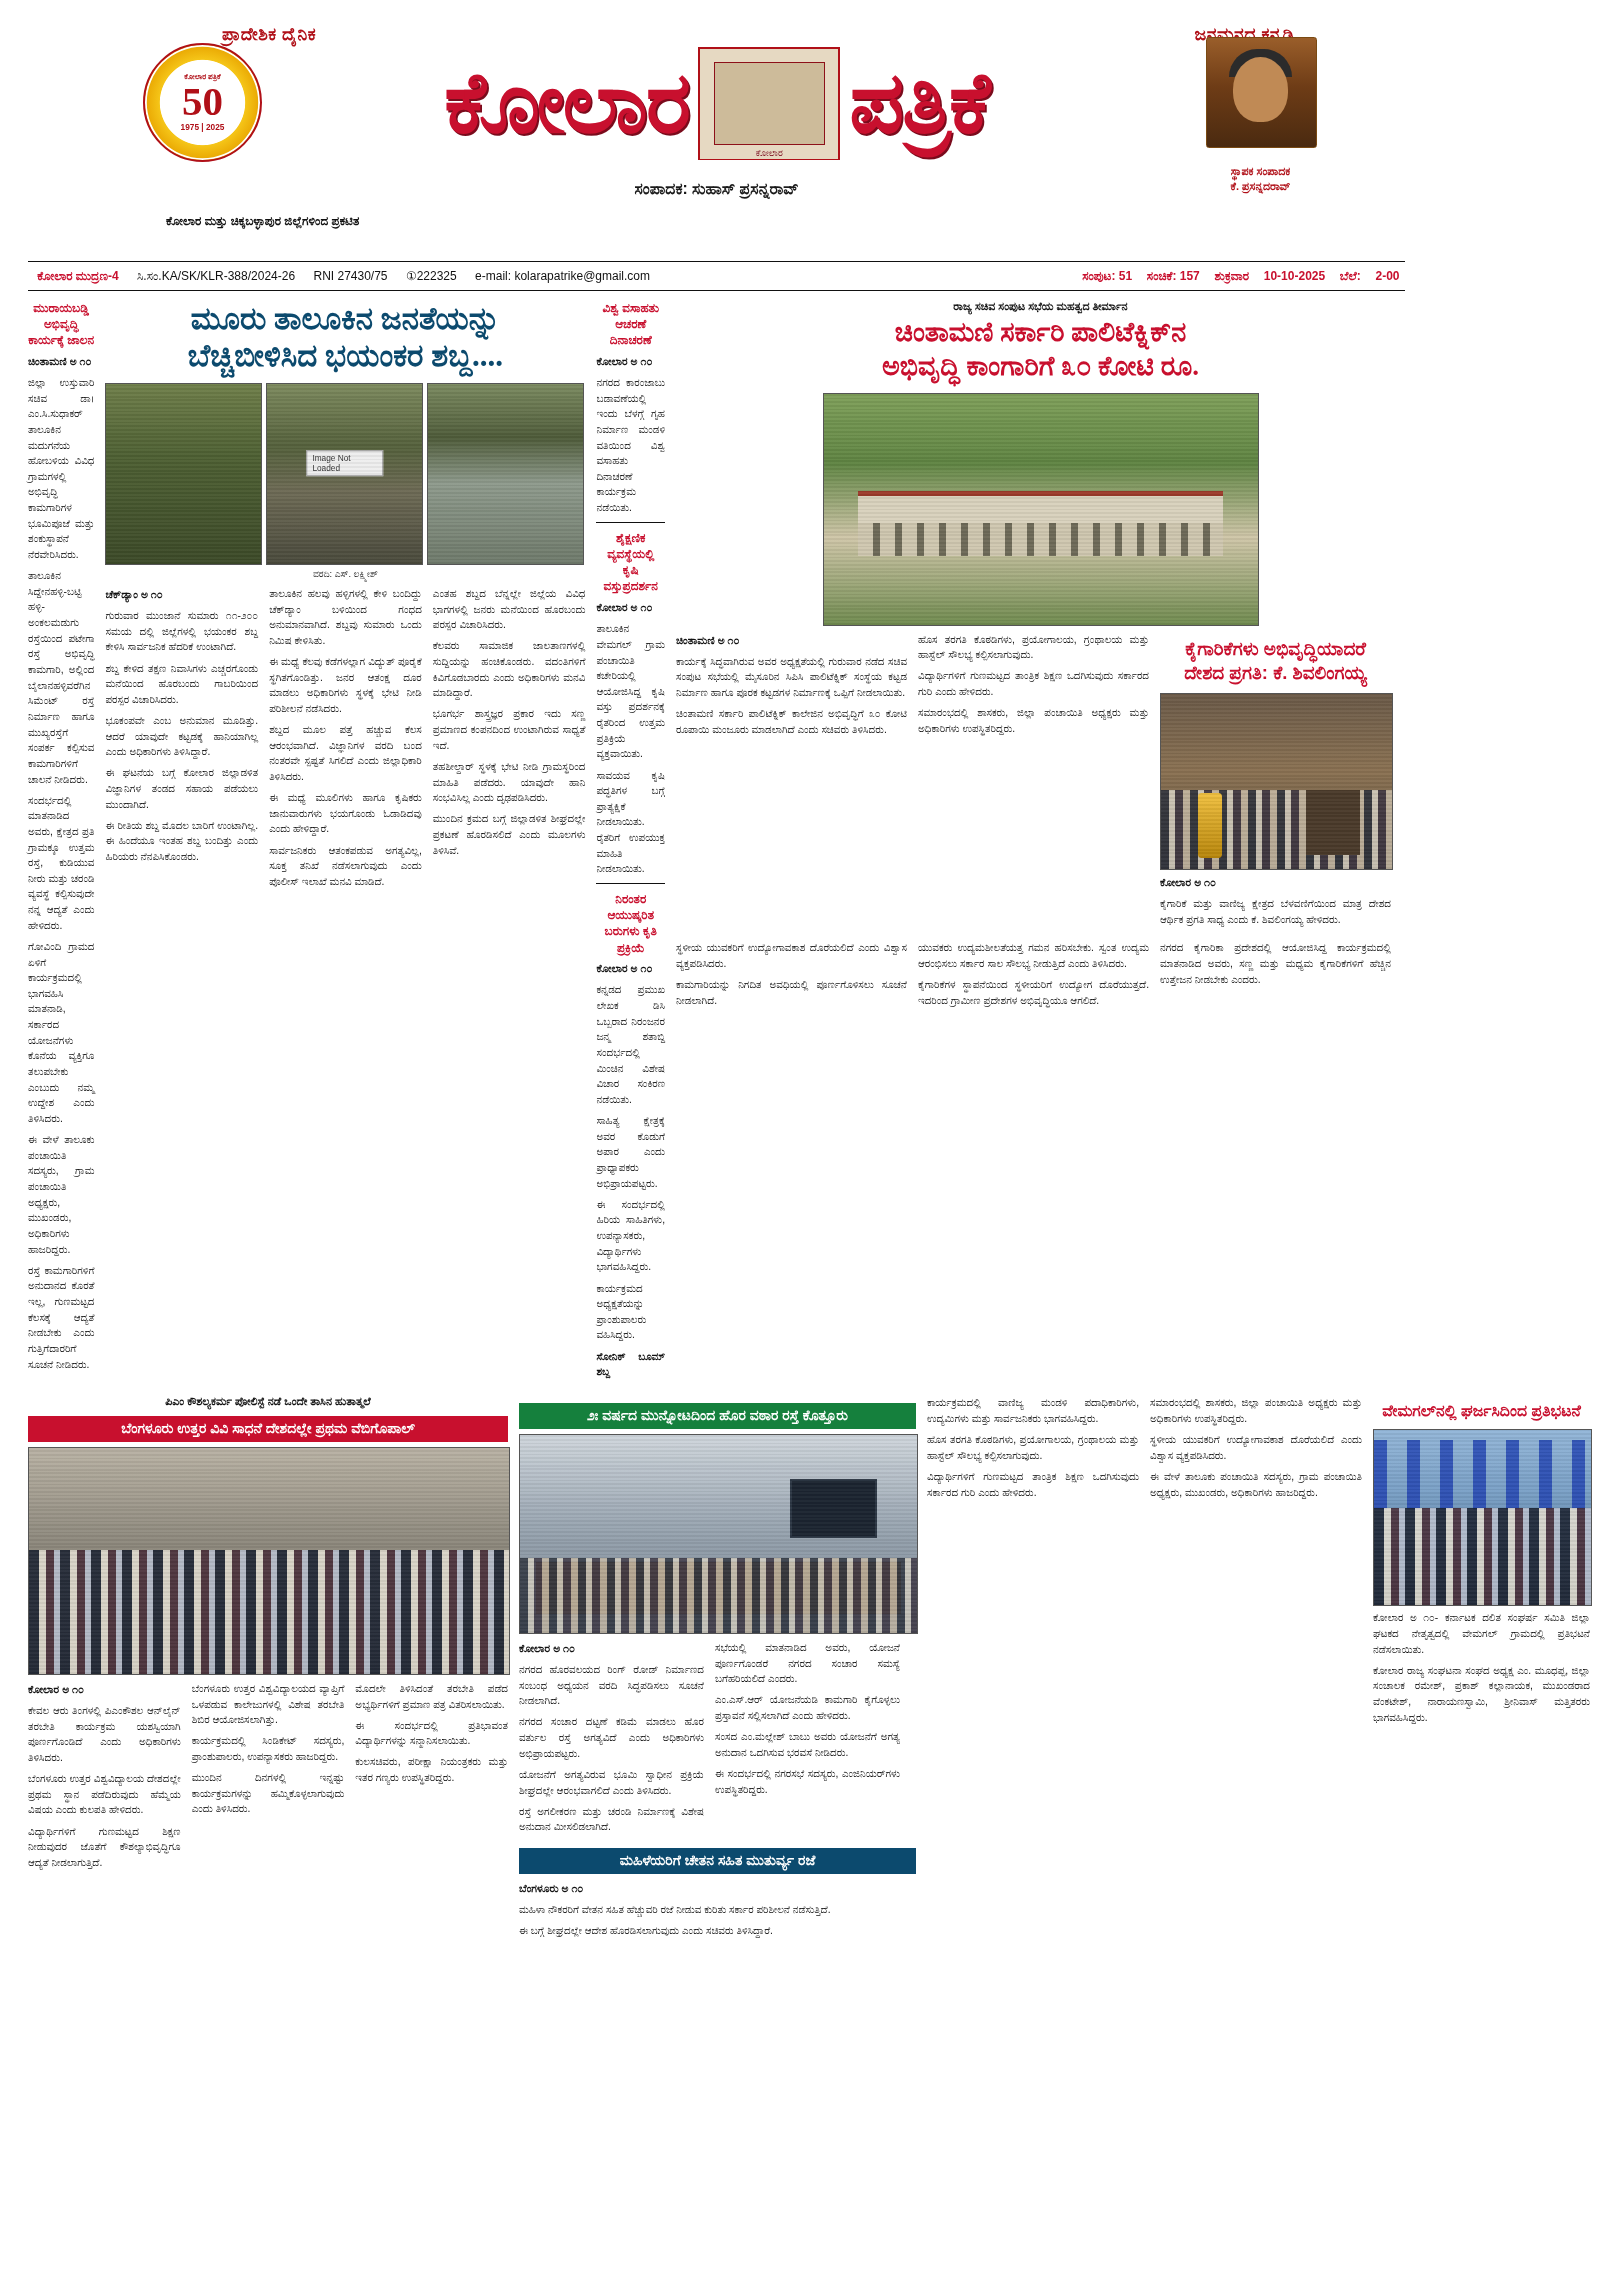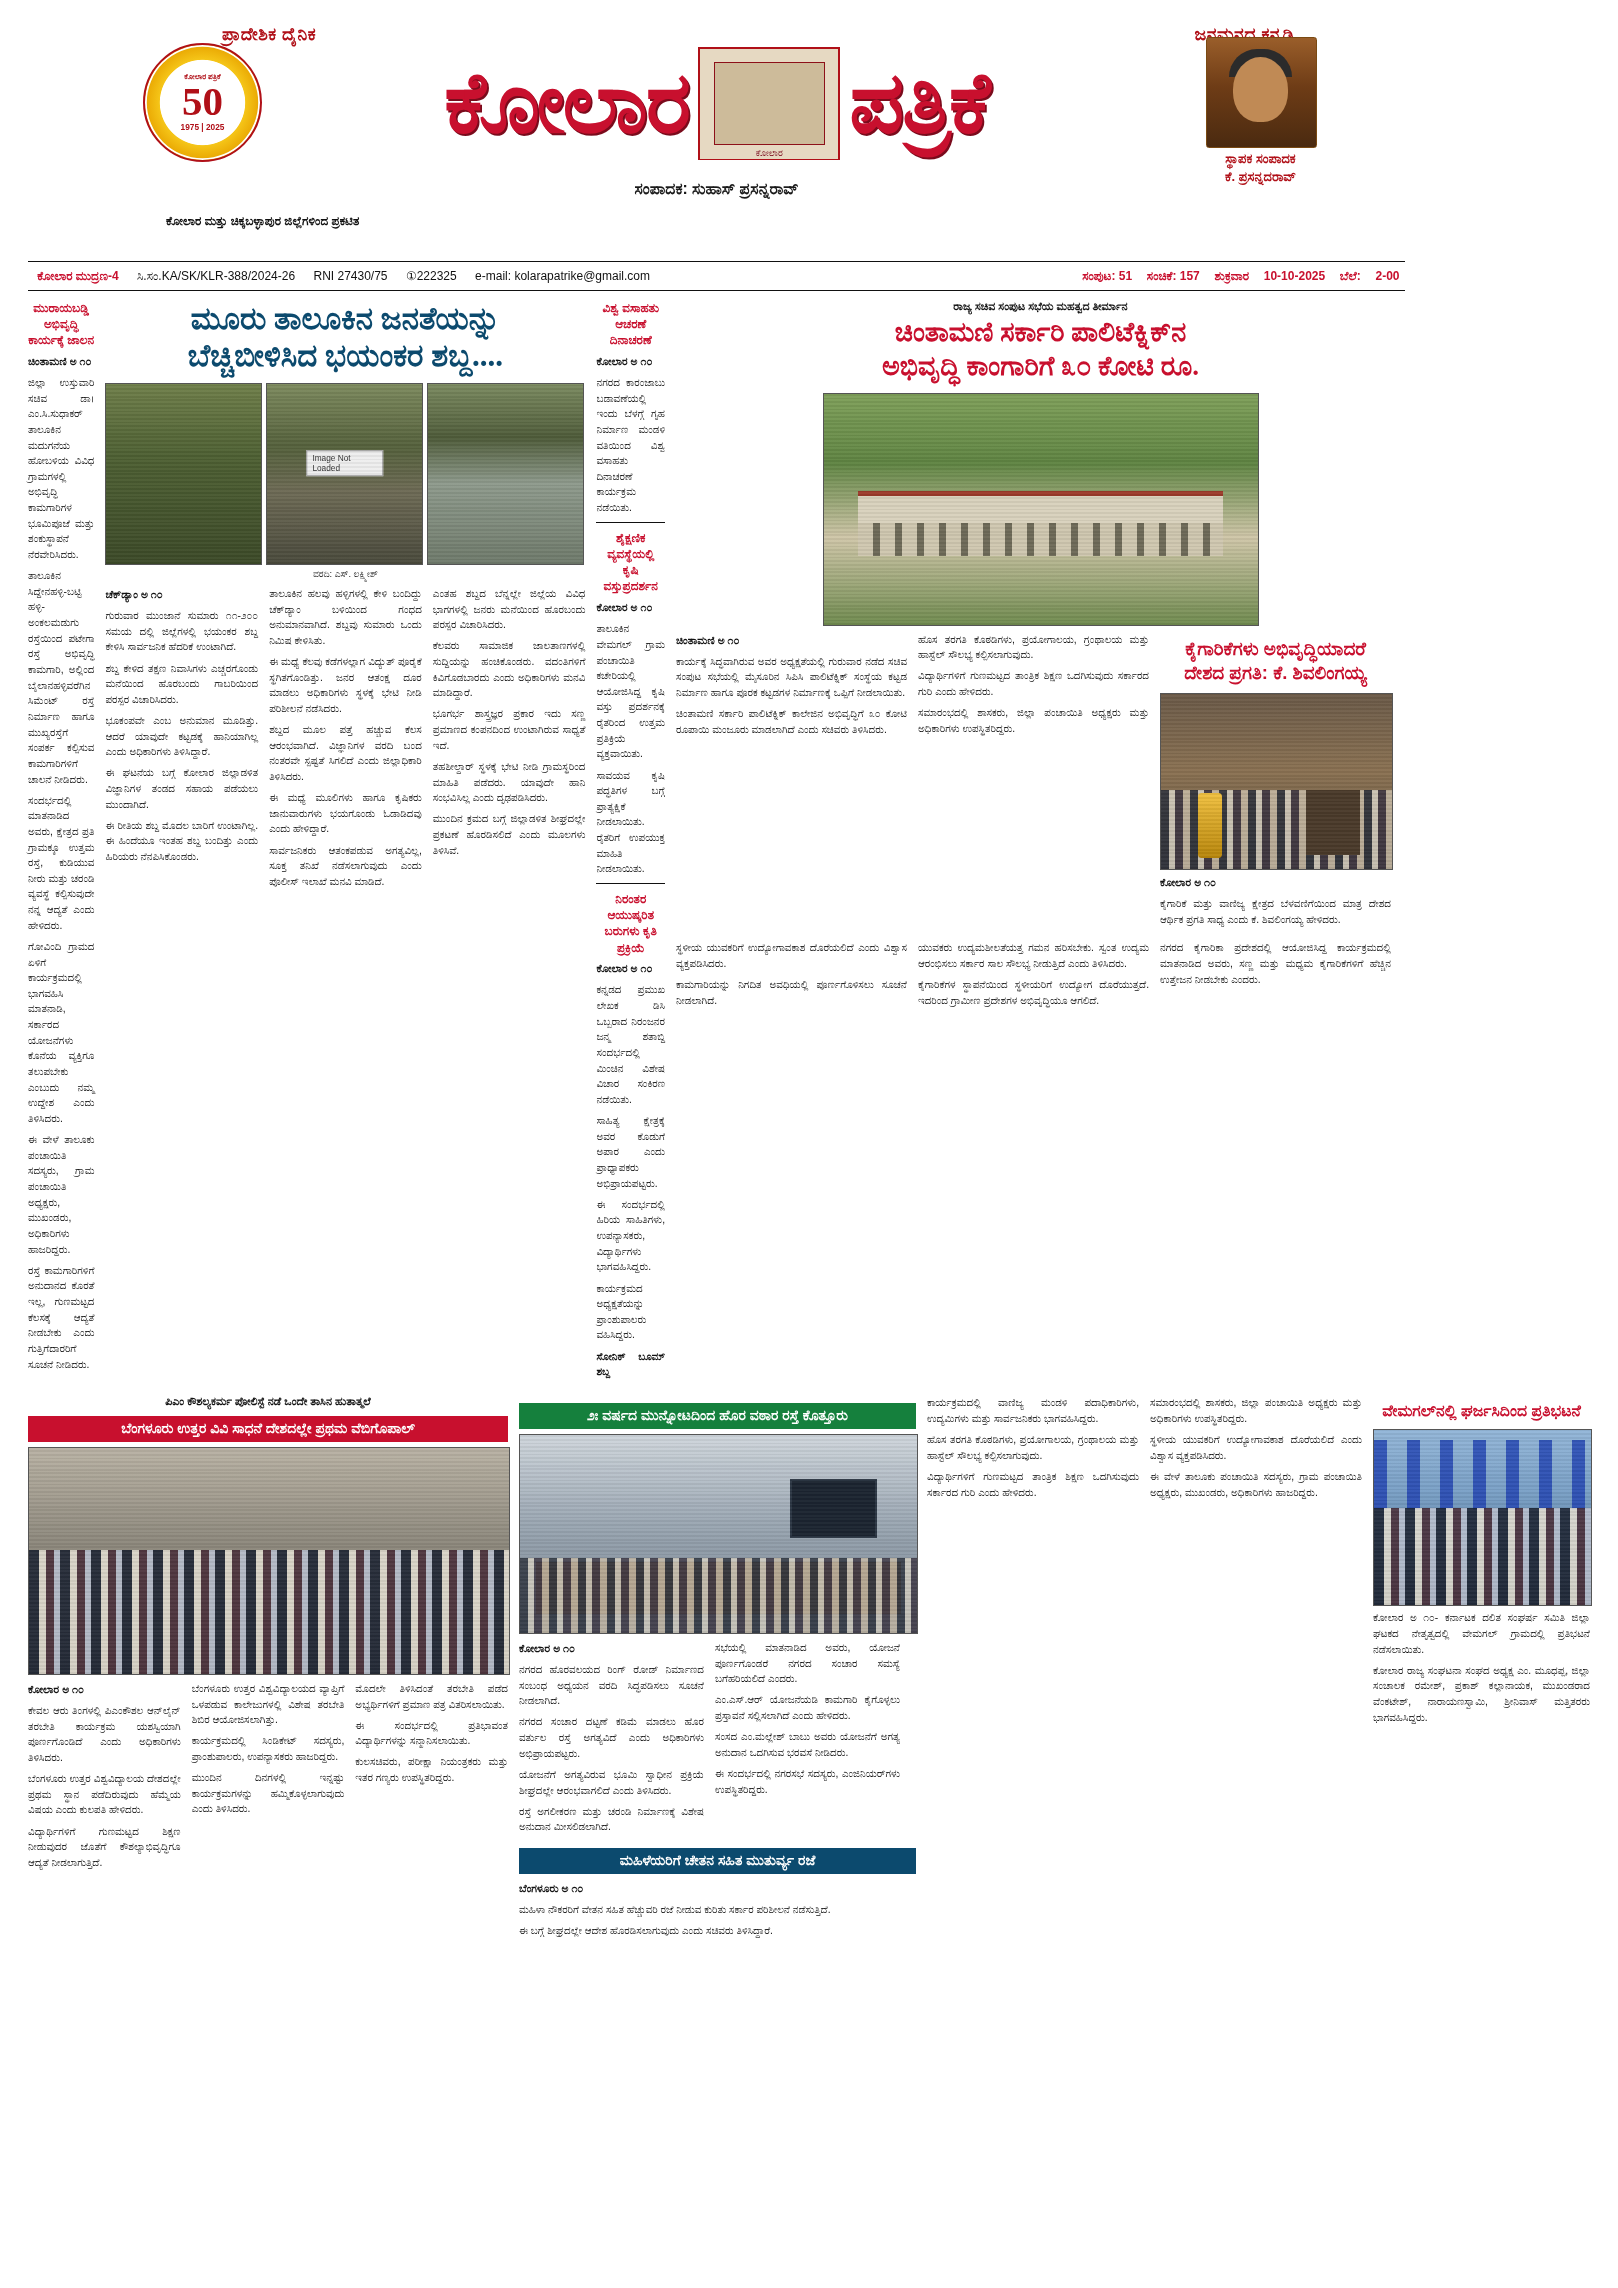--- a/index.html
+++ b/index.html
@@ -68,21 +68,21 @@
     overflow:hidden;
   }
   .editor-photo .face{
     position:absolute;left:26px;top:18.5px;width:55px;height:65px;border-radius:50% 50% 45% 45%;
     background:#c08a55;
   }
   .editor-photo .hair{
     position:absolute;left:22px;top:11px;width:63px;height:28px;border-radius:31px 31px 0 0;background:#2b2b2b;
   }
   .editor-cap{
-    position:absolute;right:57px;top:126px;width:175px;text-align:center;font-size:13px;color:#b01018;font-weight:bold;line-height:1.35;
+    position:absolute;right:57px;top:140px;width:175px;text-align:center;font-size:11px;color:#b01018;font-weight:bold;line-height:1.35;
   }
   .mast-sub{
     text-align:center;font-size:15.7px;font-weight:bold;color:#1a1a1a;margin-top:5.5px;
   }
   .mast-left-sub{
     position:absolute;left:138px;top:190px;font-size:12px;font-weight:bold;color:#111;
   }
   
   .infobar{
     display:flex;align-items:center;border-top:1.8px solid #111;border-bottom:1.8px solid #111;

